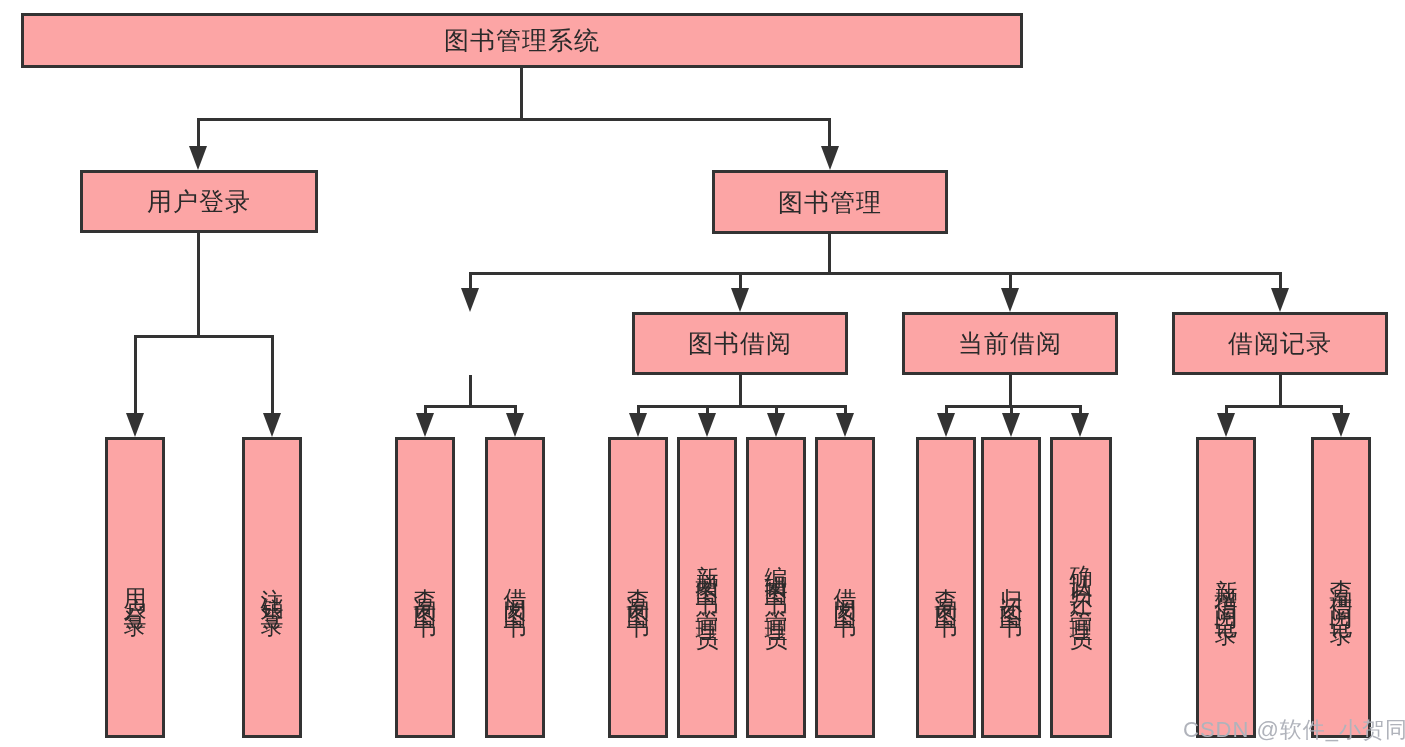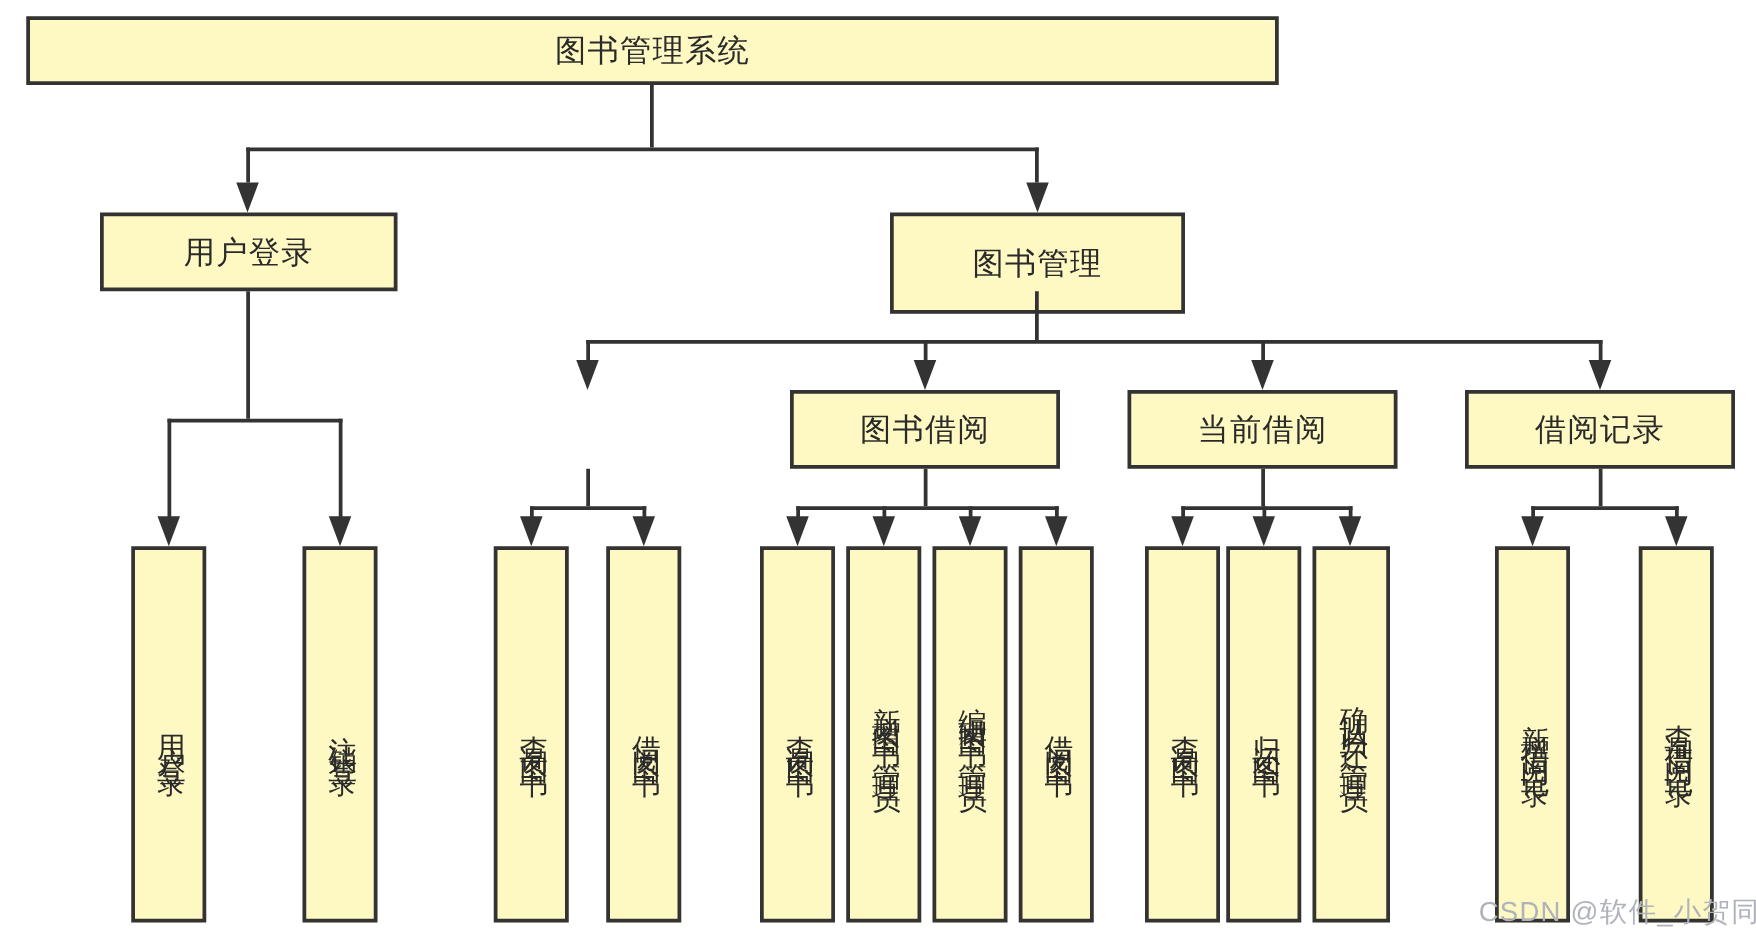--- a/index.html
+++ b/index.html
@@ -8,26 +8,25 @@
     width: 1405px;
     height: 747px;
     background: #ffffff;
     font-family: "Liberation Sans", "DejaVu Sans", sans-serif;
     color: #2a2a2a;
     overflow: hidden;
   }
   .box {
     position: absolute;
     box-sizing: border-box;
-    background: #fef9c3;
+    background: #fca5a5;
     border: 3px solid #333333;
     display: flex;
     align-items: center;
     justify-content: center;
-    font-family: Liberation Mono, monospace;
   }
   .hlabel {
     font-size: 25px;
     letter-spacing: 1px;
     white-space: nowrap;
   }
   .vtext {
     writing-mode: vertical-rl;
     text-orientation: mixed;
     font-size: 23px;
@@ -67,21 +66,21 @@
   <div class="vline" style="left:520px; top:68px; height:50px;"></div>
   <div class="hline" style="left:197px; top:118px; width:634px;"></div>
   <div class="vline" style="left:197px; top:118px; height:28px;"></div>
   <div class="arrowhead" style="left:189px; top:146px;"></div>
   <div class="vline" style="left:828px; top:118px; height:28px;"></div>
   <div class="arrowhead" style="left:821px; top:146px;"></div>
 
   <div class="box" style="left:80px; top:170px; width:238px; height:63px;">
     <span class="hlabel">用户登录</span>
   </div>
-  <div class="box" style="left:712px; top:170px; width:236px; height:81px;">
+  <div class="box" style="left:712px; top:170px; width:236px; height:64px;">
     <span class="hlabel">图书管理</span>
   </div>
 
   <div class="vline" style="left:197px; top:233px; height:102px;"></div>
   <div class="hline" style="left:134px; top:335px; width:140px;"></div>
   <div class="vline" style="left:134px; top:335px; height:80px;"></div>
   <div class="arrowhead" style="left:126px; top:413px;"></div>
   <div class="vline" style="left:271px; top:335px; height:80px;"></div>
   <div class="arrowhead" style="left:263px; top:413px;"></div>
 

